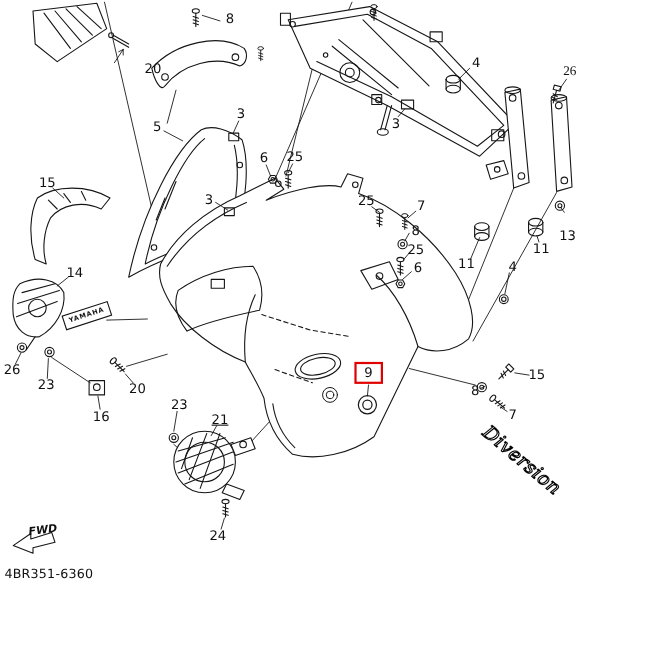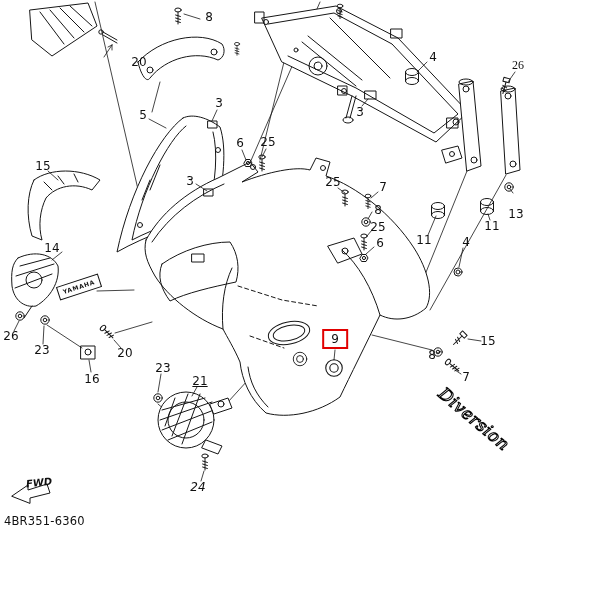--- a/index.html
+++ b/index.html
@@ -282,32 +282,32 @@
       <span class="callout" style="left: 190px; top: 181px;">3</span>
       <span class="callout" style="left: 333px; top: 182px;">25</span>
       <span class="callout" style="left: 383px; top: 187px;">7</span>
       <span class="callout" style="left: 516px; top: 214px;">13</span>
       <span class="callout" style="left: 378px; top: 210px;">8</span>
       <span class="callout" style="left: 492px; top: 226px;">11</span>
       <span class="callout" style="left: 378px; top: 227px;">25</span>
       <span class="callout" style="left: 424px; top: 240px;">11</span>
       <span class="callout" style="left: 466px; top: 242px;">4</span>
       <span class="callout" style="left: 380px; top: 243px;">6</span>
-      <span class="callout" style="left: 52px; top: 248px; text-align: right;">14</span>
+      <span class="callout" style="left: 68px; top: 248px; text-align: right;">14</span>
       <span class="callout" style="left: 11px; top: 336px;">26</span>
       <span class="callout highlighted" style="left: 335px; top: 339px;">9</span>
       <span class="callout" style="left: 488px; top: 341px;">15</span>
       <span class="callout" style="left: 42px; top: 350px;">23</span>
       <span class="callout" style="left: 125px; top: 353px;">20</span>
       <span class="callout" style="left: 432px; top: 355px;">8</span>
       <span class="callout" style="left: 163px; top: 368px;">23</span>
       <span class="callout" style="left: 466px; top: 377px;">7</span>
       <span class="callout" style="left: 92px; top: 379px;">16</span>
       <span class="callout" style="left: 200px; top: 381px; text-decoration: underline;">21</span>
-      <span class="callout" style="left: 198px; top: 487px; font-style: italic;">24</span>
+      <span class="callout" style="left: 198px; top: 487px;">24</span>
     </div>
 
 <div class="emblem">YAMAHA</div>
 <div class="decal">Diversion</div>
 <div class="fwd">FWD</div>
 <div class="code">4BR351-6360</div>
 
 </div>
 
 </body></html>

